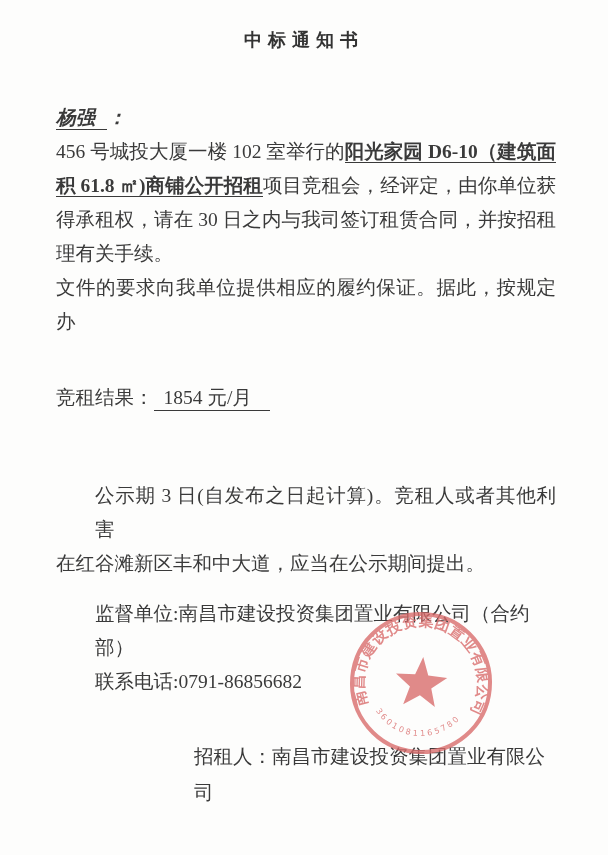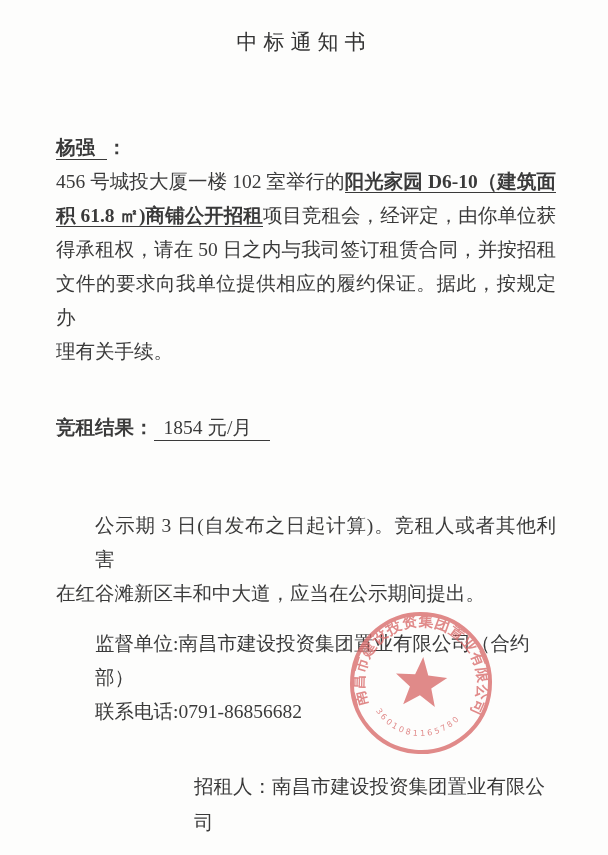--- a/index.html
+++ b/index.html
@@ -8,52 +8,53 @@
   .page {
     position: relative;
     width: 608px;
     height: 855px;
     background: #fdfdfc;
     overflow: hidden;
   }
   .title {
     padding-top: 28px;
     text-align: center;
-    font-size: 21px;
-    font-weight: normal;
+    font-size: 18px;
+    font-weight: bold;
     letter-spacing: 6px;
     color: #333;
   }
   .content {
     padding: 0 52px 0 56px;
     font-size: 19.5px;
   }
   .salutation {
-    margin-top: 78px;
+    margin-top: 52px;
     line-height: 28px;
     font-weight: bold;
+    font-style: italic;
   }
   .u-name {
     border-bottom: 1.5px solid #3a3a3a;
     padding-right: 12px;
     padding-bottom: 1px;
   }
   .para1 { margin-top: 3px; }
   .line { line-height: 34px; }
   .just { text-align: justify; text-align-last: justify; text-justify: inter-character; }
   .indent { padding-left: 39px; }
   .hl {
     font-weight: bold;
     border-bottom: 1.5px solid #3a3a3a;
   }
   .result-line {
     margin-top: 44px;
     line-height: 30px;
   }
-  .result-label { font-weight: bold; }
+  .result-label { font-weight: normal; }
   .result-value {
     border-bottom: 1.5px solid #3a3a3a;
     padding: 0 18px 2px 10px;
   }
   .para2 { margin-top: 66px; }
   .supervisor { margin-top: 16px; }
   .sig { margin-top: 40px; }
   .lessor { padding-left: 138px; line-height: 36px; }
   .seal {
     position: absolute;
@@ -72,23 +73,23 @@
 
   <div class="content">
 
     <div class="salutation">
       <span class="u-name">杨强</span><span>：</span>
     </div>
 
     <div class="para1">
       <div class="line just"><span>456 号城投大厦一楼 102 室举行的</span><span class="hl">阳光家园 D6-10（建筑面</span></div>
       <div class="line just"><span class="hl">积 61.8 ㎡)商铺公开招租</span><span>项目竞租会，经评定，由你单位获</span></div>
-      <div class="line just">得承租权，请在 50 日之内与我司签订租赁合同，并按招租</div>
+      <div class="line just">得承租权，请在 30 日之内与我司签订租赁合同，并按招租</div>
+      <div class="line">理有关手续。</div>
       <div class="line just">文件的要求向我单位提供相应的履约保证。据此，按规定办</div>
-      <div class="line">理有关手续。</div>
     </div>
 
     <div class="result-line">
       <span class="result-label">竞租结果：</span><span class="result-value">1854 元/月</span>
     </div>
 
     <div class="para2">
       <div class="line just indent">公示期 3 日(自发布之日起计算)。竞租人或者其他利害</div>
       <div class="line">在红谷滩新区丰和中大道，应当在公示期间提出。</div>
     </div>

